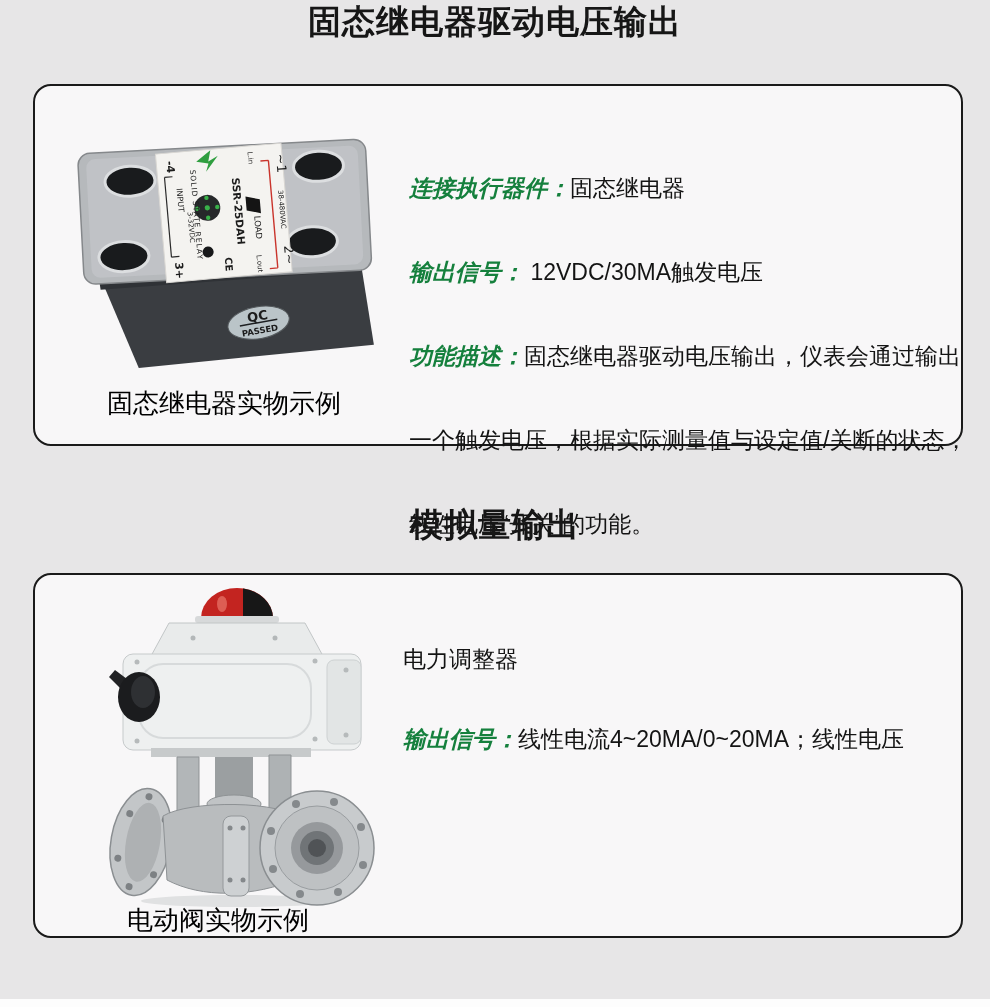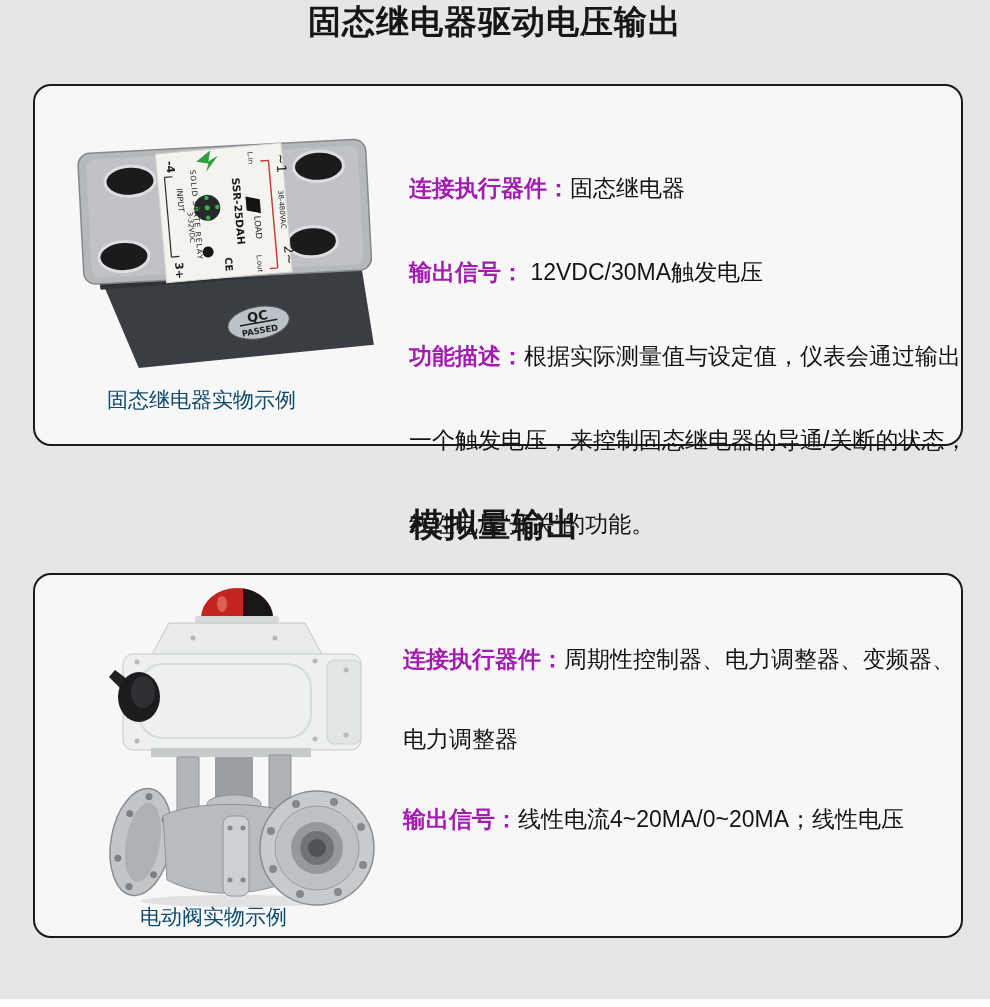--- a/index.html
+++ b/index.html
@@ -26,31 +26,31 @@
     border-radius:18px;
     box-sizing:border-box;
   }
   #card-1{top:84px;height:362px;}
   #card-2{top:573px;height:365px;}
   .photo{position:absolute;}
   #relay-photo-wrap{left:22px;top:40px;width:348px;height:258px;}
   #valve-photo-wrap{left:50px;top:3px;width:312px;height:332px;}
   .caption{
     position:absolute;
-    font-size:21px;color:#0c4a6e;white-space:pre;
+    font-size:26px;color:#000000;white-space:pre;
   }
   #caption-1{left:72px;top:300px;}
-  #caption-2{left:92px;top:328px;margin-left:13px;}
+  #caption-2{left:92px;top:328px;}
   .spec-block{position:absolute;white-space:pre;}
   #spec-block-1{left:374px;top:42px;width:545px;}
   #spec-block-2{left:368px;top:26px;width:555px;}
   .spec-line{font-size:23px;color:#141414;}
   #spec-block-1 .spec-line{line-height:48px;height:48px;}
   #spec-block-2 .spec-line{line-height:44px;height:44px;}
-  .spec-label{font-weight:700;color:#a21caf;}
+  .spec-label{font-weight:700;color:#15803d;font-style:italic;}
   #bottom-strip{
     position:absolute;left:0;top:999px;width:990px;height:8px;background:#fdfdfd;
   }
   svg{display:block;width:100%;height:100%;}
   svg text{font-family:"DejaVu Sans","Liberation Sans",sans-serif;fill:#1c1c1c;}
 </style>
 </head>
 <body>
 
 <div id="page">
@@ -111,22 +111,22 @@
           </g>
         </g>
       </svg>
     </div>
 
     <div class="caption" id="caption-1">固态继电器实物示例</div>
 
     <div class="spec-block" id="spec-block-1">
       <div class="spec-line"><span class="spec-label">连接执行器件：</span><span>固态继电器</span></div>
       <div class="spec-line"><span class="spec-label">输出信号：</span><span> 12VDC/30MA触发电压</span></div>
-      <div class="spec-line"><span class="spec-label">功能描述：</span><span>根据实际测量值与设定值，仪表会通过输出</span></div>
-      <div class="spec-line"><span class="spec-label"></span><span>一个触发电压，来控制固态继电器的导通/关断的状态，</span></div>
+      <div class="spec-line"><span class="spec-label">功能描述：</span><span>固态继电器驱动电压输出，仪表会通过输出</span></div>
+      <div class="spec-line"><span class="spec-label"></span><span>一个触发电压，根据实际测量值与设定值/关断的状态，</span></div>
       <div class="spec-line"><span class="spec-label"></span><span>线性电压“开关”的功能。</span></div>
     </div>
   </div>
 
   <div class="section-title" id="title-2">模拟量输出</div>
 
   <div class="card" id="card-2">
 
     <div class="photo" id="valve-photo-wrap">
       <svg viewBox="0 0 312 332">
@@ -194,21 +194,20 @@
           <circle cx="211" cy="226" r="4" fill="#85898c"></circle>
           <circle cx="249" cy="224" r="4" fill="#85898c"></circle>
           <circle cx="276" cy="249" r="4" fill="#85898c"></circle>
         </g>
       </svg>
     </div>
 
     <div class="caption" id="caption-2">电动阀实物示例</div>
 
     <div class="spec-block" id="spec-block-2">
-      <div class="spec-line"><span class="spec-label">连接执行器件：</span><span>周期性控制器、电力调整器、变频器、</span></div>
       <div class="spec-line"><span class="spec-label"></span><span>电力调整器</span></div>
       <div class="spec-line"><span class="spec-label">输出信号：</span><span>线性电流4~20MA/0~20MA；线性电压</span></div>
       
       
     </div>
   </div>
 
   <div id="bottom-strip"></div>
 </div>
 

